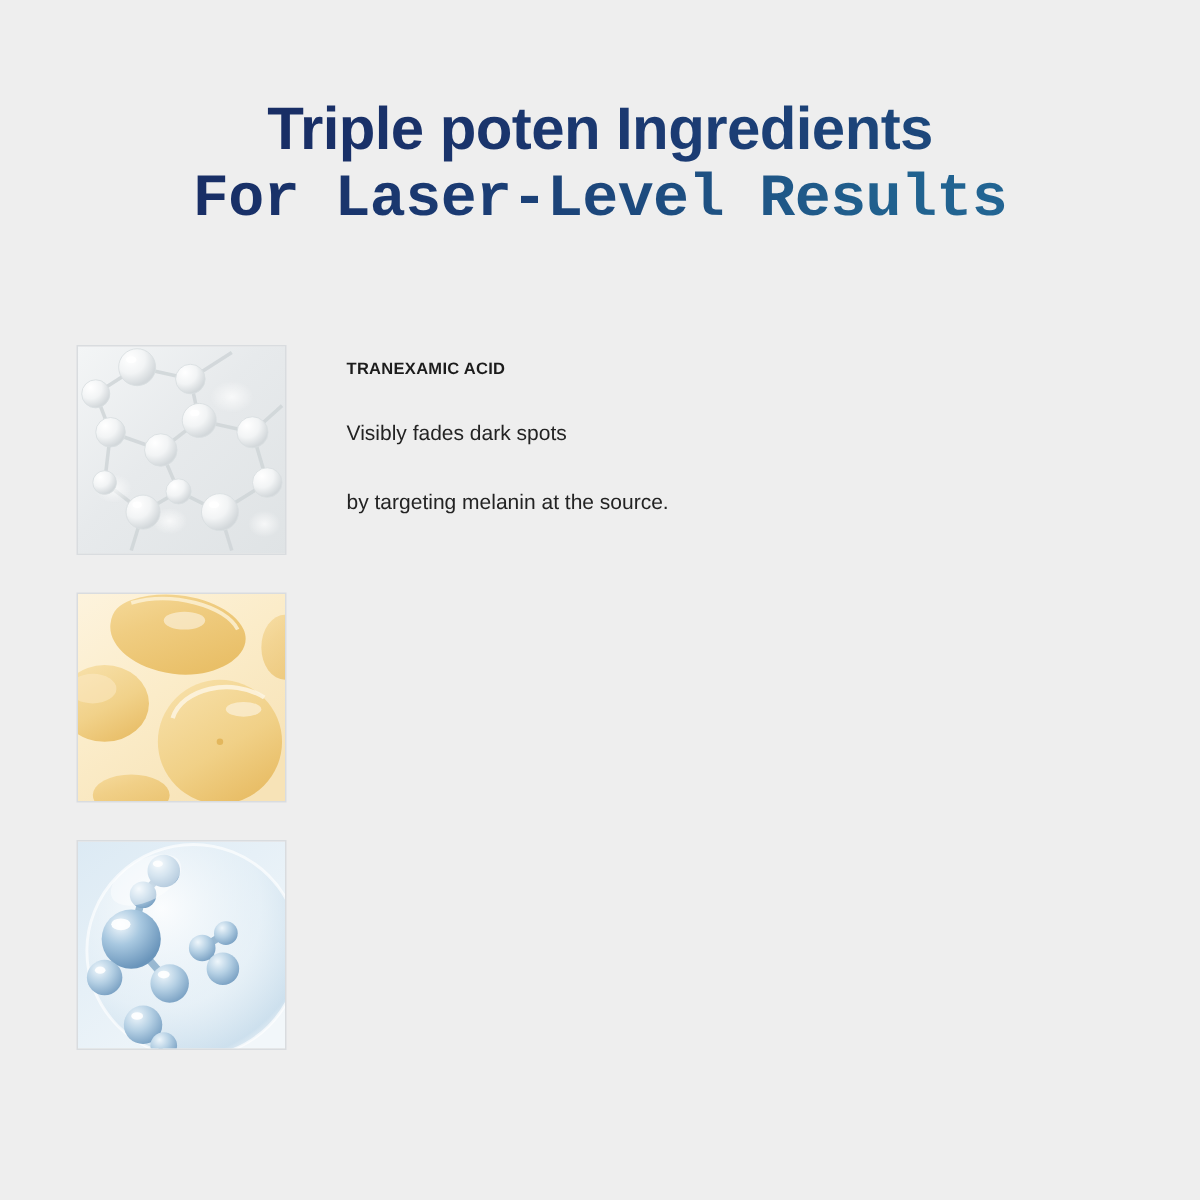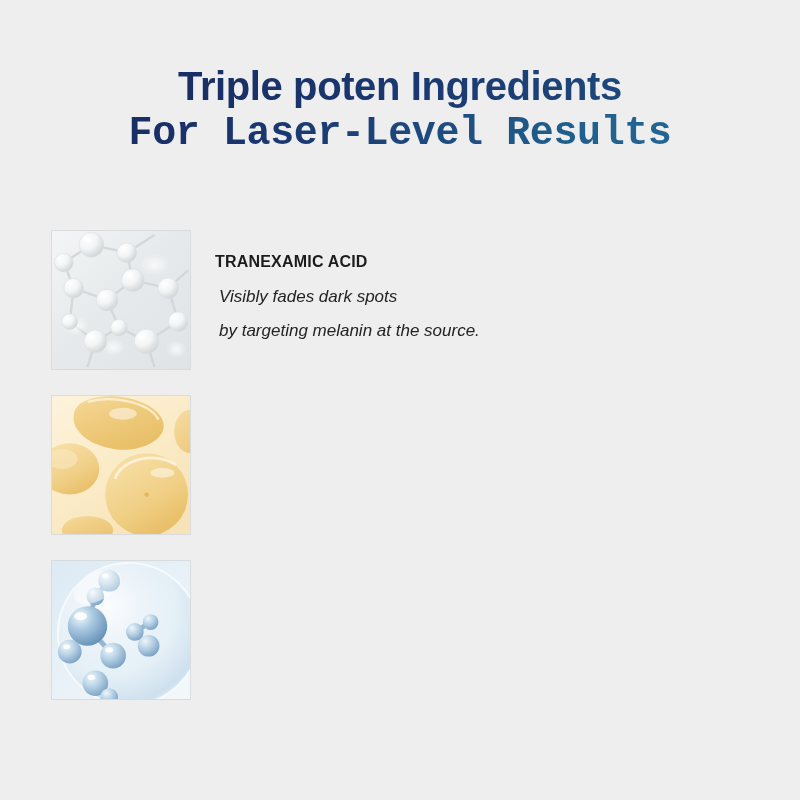--- a/index.html
+++ b/index.html
@@ -72,36 +72,35 @@
     position: relative;
     overflow: hidden;
   }
   .thumb svg { display: block; width: 100%; height: 100%; }
 
   .copy {
     padding-left: 24px;
     flex: 1 1 auto;
   }
   .ing-name {
-    font-size: 16px;
+    font-size: 11px;
     font-weight: 700;
     color: #1c1c1c;
     letter-spacing: 0.2px;
     line-height: 22px;
-    margin: 0 0 9px 0;
+    margin: 0 0 9px 16px;
     white-space: nowrap;
   }
   .ing-desc-line {
-    font-size: 17px;
+    font-size: 14px;
     font-weight: 400;
     color: #232323;
     line-height: 30px;
-    margin: 4px;
+    margin: 16px;
     white-space: nowrap;
-    font-style: italic;
   }
 </style>
 </head>
 <body>
 
 <div class="headline">
   <div class="headline-line headline-line-1">Triple poten Ingredients</div>
   <div class="headline-line headline-line-2">For Laser-Level Results</div>
 </div>
 

